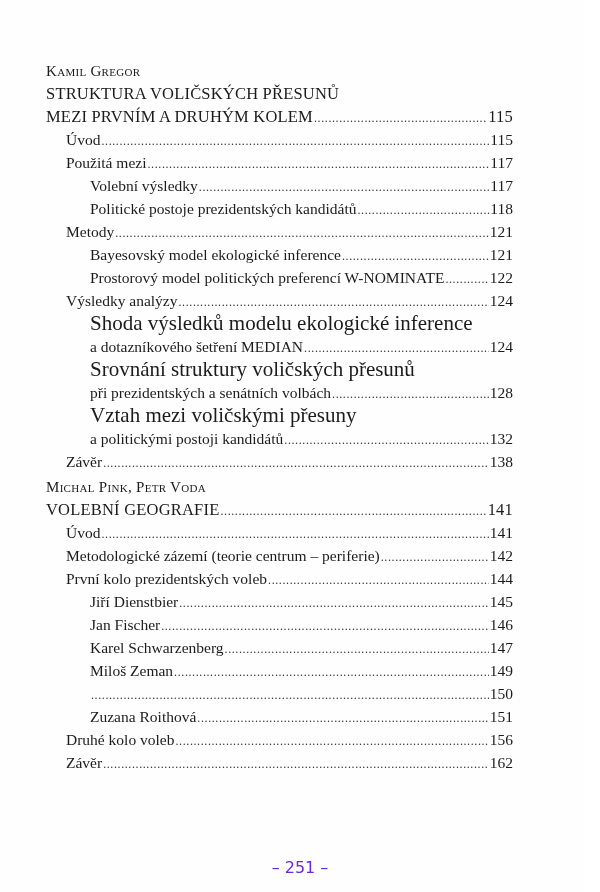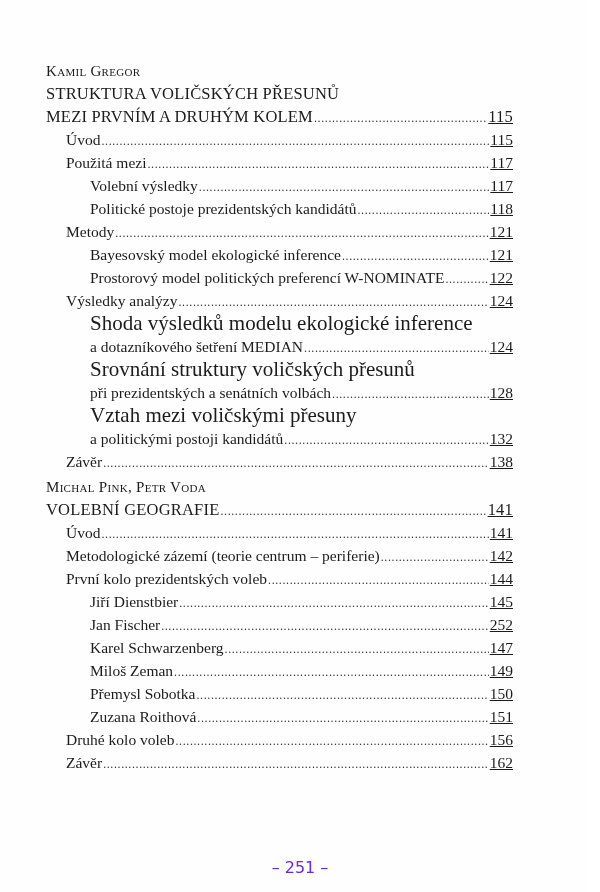--- a/index.html
+++ b/index.html
@@ -16,21 +16,21 @@
   .entry {
     display: flex; align-items: flex-end; font-family: "Liberation Serif", serif;
     font-size: 15.5px; line-height: 23px; white-space: nowrap;
   }
   .entry .t { flex: 0 0 auto; }
   .entry .dots {
     flex: 1 1 auto; overflow: hidden; margin: 0 1px; color: #333;
     font-size: 12px; letter-spacing: 0.6px; line-height: 19px;
   }
   .entry .dots::after { content: "................................................................................................................................................................................................"; }
-  .entry .p { flex: 0 0 auto; text-align: left; text-decoration: underline; }
+  .entry .p { flex: 0 0 auto; text-align: left; }
   .line { font-family: "Liberation Serif", serif; font-size: 21px; line-height: 23px; white-space: nowrap; }
   .title { font-size: 16.5px; letter-spacing: 0.2px; }
   .l1 { padding-left: 20px; }
   .l2 { padding-left: 44px; }
   .folio {
     position: absolute; left: 0; width: 600px; top: 858px; text-align: center;
     font-family: "DejaVu Sans", sans-serif; font-size: 16px; color: #6d28d9;
   }
 </style>
 </head>
@@ -132,34 +132,33 @@
         <span class="p">144</span>
       </div>
       <div class="entry l2">
         <span class="t">Jiří Dienstbier</span>
         <span class="dots"></span>
         <span class="p">145</span>
       </div>
       <div class="entry l2">
         <span class="t">Jan Fischer</span>
         <span class="dots"></span>
-        <span class="p">252</span>
+        <span class="p">146</span>
       </div>
       <div class="entry l2">
         <span class="t">Karel Schwarzenberg</span>
         <span class="dots"></span>
         <span class="p">147</span>
       </div>
       <div class="entry l2">
         <span class="t">Miloš Zeman</span>
         <span class="dots"></span>
         <span class="p">149</span>
       </div>
       <div class="entry l2">
-        <span class="t">Přemysl Sobotka</span>
         <span class="dots"></span>
         <span class="p">150</span>
       </div>
       <div class="entry l2">
         <span class="t">Zuzana Roithová</span>
         <span class="dots"></span>
         <span class="p">151</span>
       </div>
       <div class="entry l1">
         <span class="t">Druhé kolo voleb</span>

